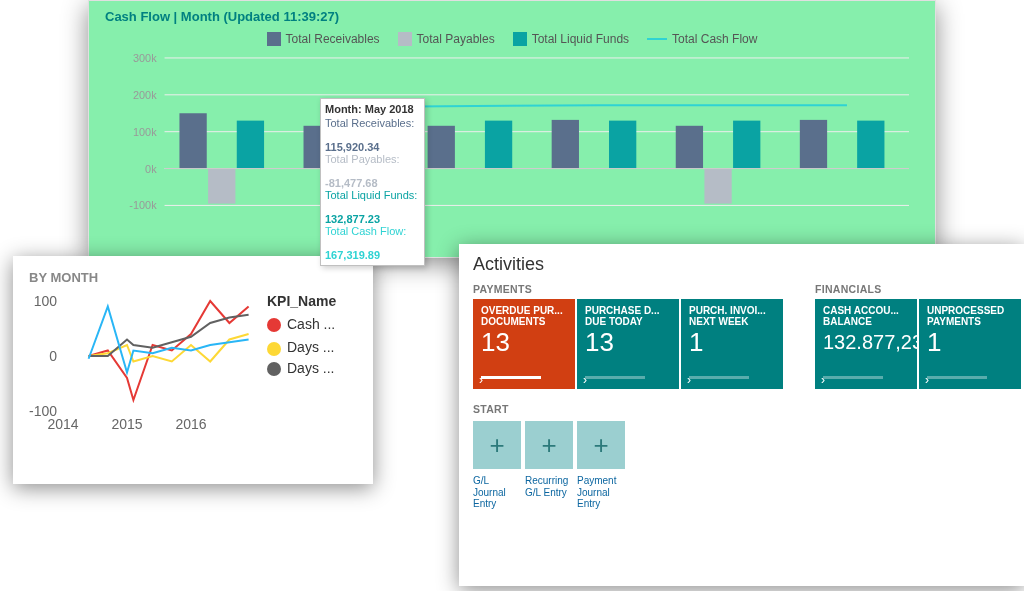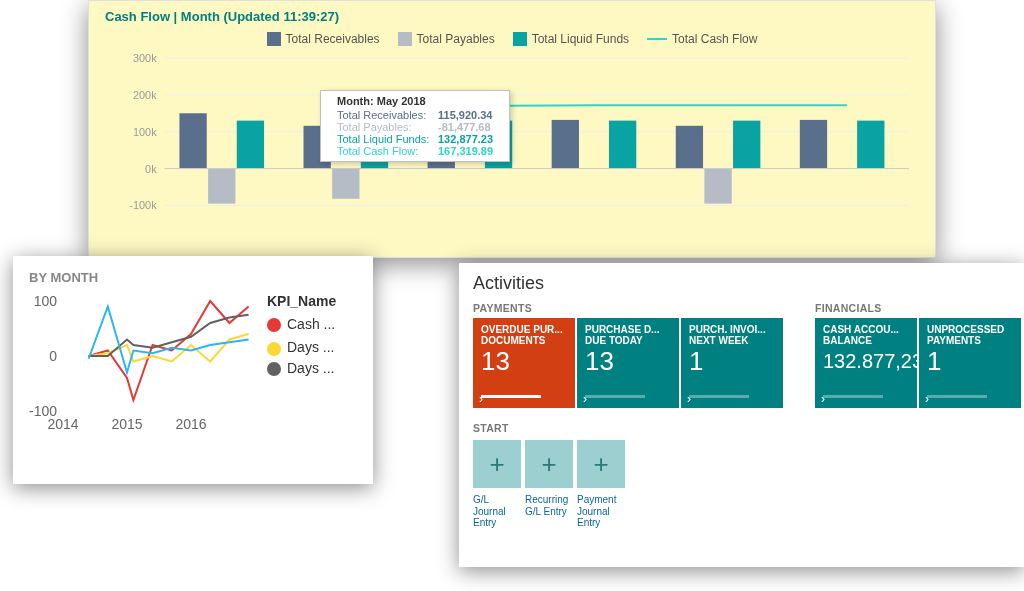--- a/index.html
+++ b/index.html
@@ -12,21 +12,21 @@
     overflow: hidden;
     color: #333;
   }
   
   .cashflow-panel {
     position: absolute;
     top: 0;
     left: 88px;
     width: 848px;
     height: 258px;
-    background: #fef9c3;
+    background: #86efac;
     border: 1px solid #e0e0e0;
     box-shadow: 0 6px 24px rgba(0,0,0,0.45);
     padding: 8px 16px;
   }
   .cashflow-title {
     font-size: 13px;
     font-weight: 700;
     color: #008080;
   }
   .legend {
@@ -43,30 +43,30 @@
   .chart-area {
     position: relative;
     width: 100%;
     height: 180px;
     margin-top: 6px;
   }
   .chart-svg { position: absolute; inset: 0; }
   .tooltip {
     position: absolute;
     left: 215px;
-    top: 38px;
+    top: 46px;
     background: #fff;
     border: 1px solid #c0c0c0;
     font-size: 11px;
-    padding: 4px 16px;
+    padding: 4px 4px;
     box-shadow: 2px 2px 6px rgba(0,0,0,0.2);
     z-index: 5;
   }
   .tooltip .tt-title { color: #333; font-weight: 700; margin-bottom: 2px; }
-  .tooltip-row { display: flex; gap: 6px; }
+  .tooltip-row { display: flex; gap: 12px; flex-direction: column; }
   .tooltip-row .lab { width: 95px; }
   .tooltip-row .val { font-weight: 700; }
 
   
   .cycle-panel {
     position: absolute;
     top: 256px;
     left: 13px;
     width: 360px;
     height: 228px;
@@ -78,24 +78,24 @@
   .cycle-sub { font-size: 13px; font-weight: 600; color: #888; margin-top: 2px; }
   .cycle-body { display: flex; margin-top: 8px; }
   .cycle-chart { width: 230px; height: 140px; }
   .cycle-legend { padding-left: 8px; font-size: 14px; }
   .cycle-legend .kpi-head { font-weight: 700; margin-bottom: 4px; }
   .dot { width: 14px; height: 14px; border-radius: 50%; display: inline-block; margin-right: 6px; vertical-align: middle; }
 
   
   .activities-panel {
     position: absolute;
-    top: 263px;
+    top: 244px;
     left: 459px;
     width: 565px;
-    height: 304px;
+    height: 342px;
     background: #fff;
     box-shadow: 0 4px 20px rgba(0,0,0,0.45);
     padding: 10px 14px;
   }
   .act-title { font-size: 18px; font-weight: 400; color: #333; }
   .section-label { font-size: 10.5px; font-weight: 600; color: #777; margin-top: 8px; letter-spacing: 0.3px; }
   .tiles-row { display: flex; gap: 2px; margin-top: 4px; }
   .tile-groups { display: flex; gap: 32px; }
   .tile {
     width: 102px;

